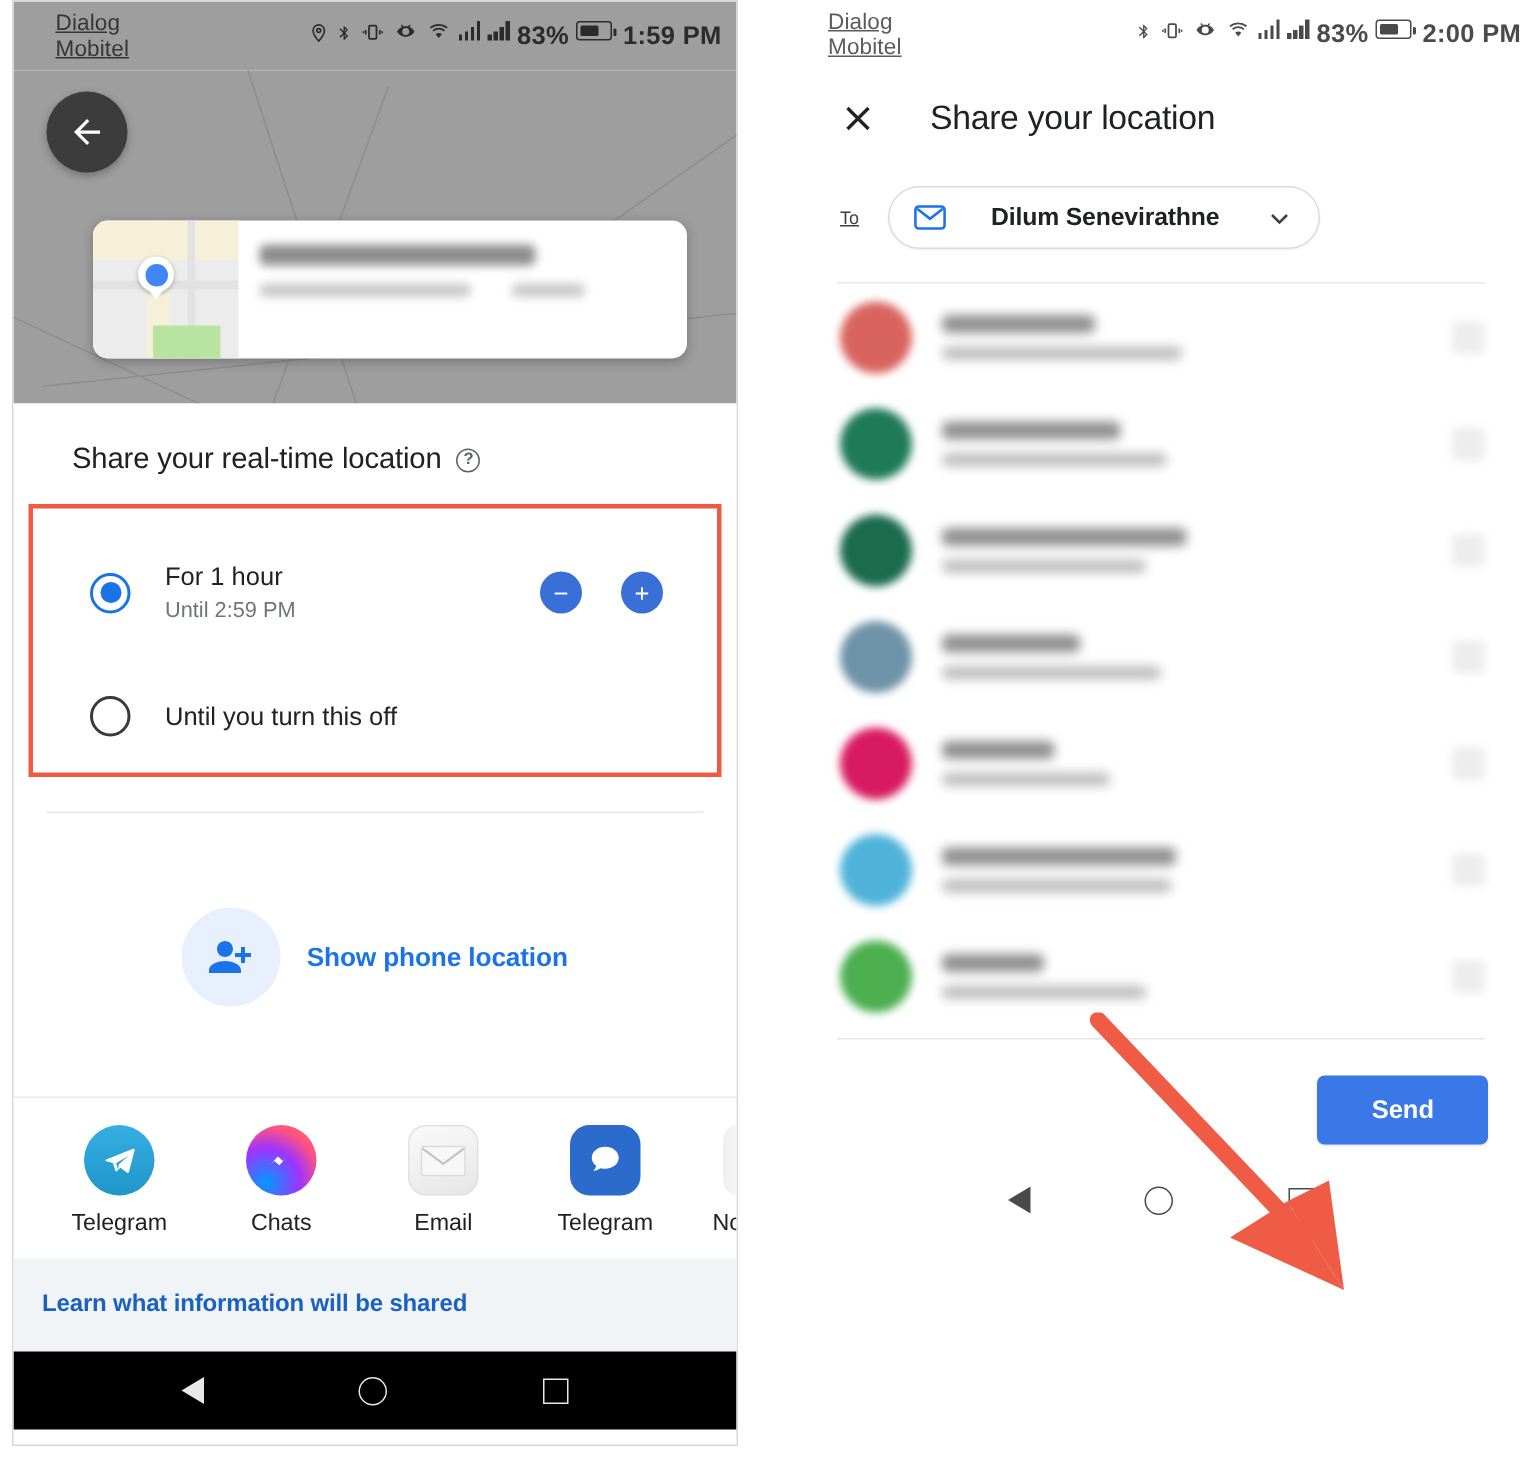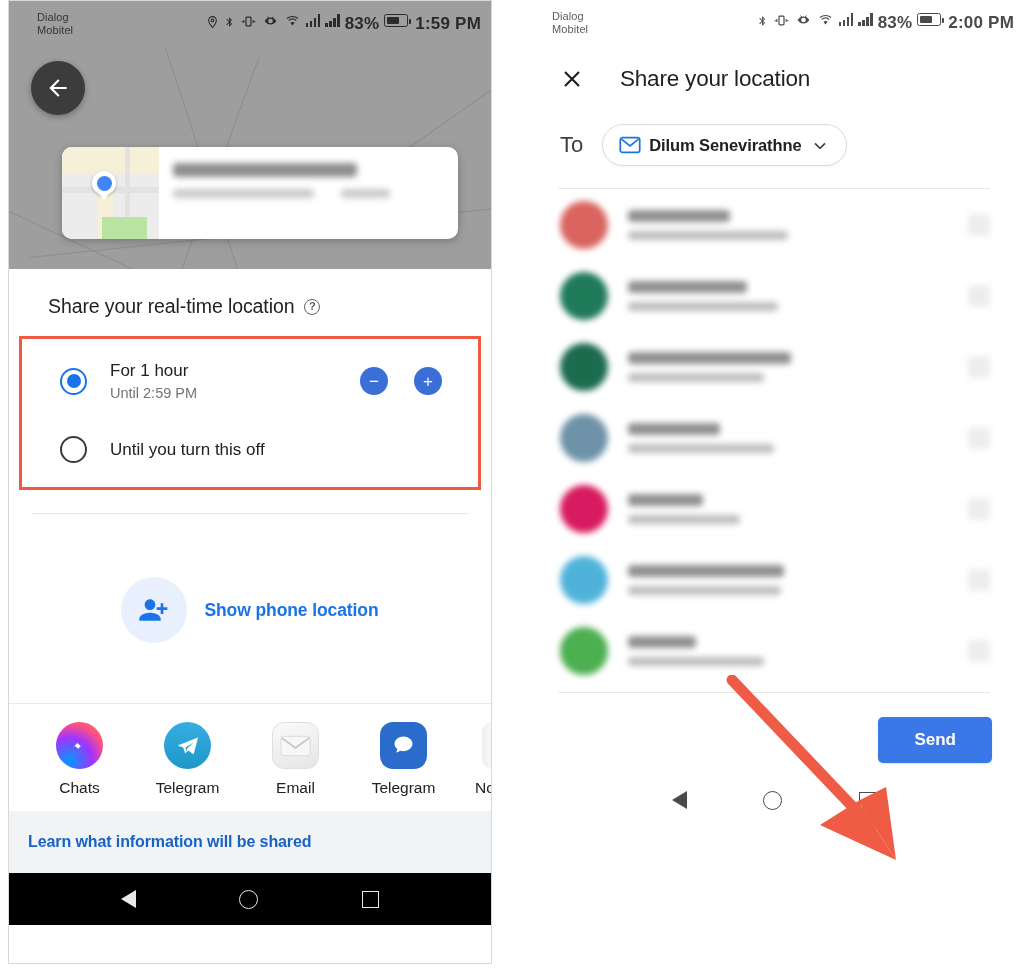--- a/index.html
+++ b/index.html
@@ -25,21 +25,21 @@
   .statusbar {
     position: relative;
     height: 46px;
     display: flex;
     align-items: center;
     padding: 0 10px 0 28px;
     font-size: 11.5px;
   }
   .sb-dark  { background: #9e9e9e; color: #2b2b2b; }
   .sb-light { background: #ffffff; color: #4a4a4a; }
-  .carrier { line-height: 1.15; font-size: 11px; letter-spacing: .1px; opacity: .9; }
+  .carrier { line-height: 1.15; font-size: 15px; letter-spacing: .1px; opacity: .9; text-decoration: underline; }
   .sb-right {
     margin-left: auto;
     display: flex;
     align-items: flex-start;
     gap: 5px;
     font-size: 16.5px;
     letter-spacing: .2px;
     font-weight: bold;
   }
   .sb-ico { display: inline-flex; align-items: center; }
@@ -145,21 +145,21 @@
     font-weight: bold;
   }
 
   .redbox {
     position: relative;
     margin: 0 10px;
     border: 3px solid #f05a40;
     padding: 22px 0 24px 0;
     background: #fff;
   }
-  .radio-row { display: flex; align-items: center; padding: 0 24px 0 38px; }
+  .radio-row { display: flex; align-items: center; padding: 0 24px 0 38px; margin-top: 14px; }
   .radio {
     width: 27px; height: 27px; border-radius: 50%;
     border: 2.4px solid #3a3a3a;
     display: flex; align-items: center; justify-content: center;
     flex: 0 0 27px; cursor: pointer;
   }
   .radio.on { border-color: #1a73e8; }
   .radio.on i { width: 14px; height: 14px; border-radius: 50%; background: #1a73e8; }
   .radio-labels { margin-left: 23px; flex: 1; }
   .rl-main { font-size: 17px; color: #202124; }
@@ -237,23 +237,23 @@
   .nb-rec-d, .nb-rec-l { width: 17px; height: 17px; cursor: pointer; }
   .nb-rec-d { border: 1.8px solid #e8e8e8; }
   .nb-rec-l { border: 1.7px solid #4a4a4a; }
 
   
   .r-header { display: flex; align-items: center; gap: 36px; padding: 20px 0 18px 36px; }
   .r-title { font-size: 22.5px; color: #202124; letter-spacing: -.2px; }
   .close-x { width: 24px; height: 24px; cursor: pointer; }
 
   .to-row { display: flex; align-items: center; gap: 19px; padding: 14px 0 22px 36px; }
-  .to-label { font-size: 22px; color: #3c4043; }
+  .to-label { font-size: 12px; color: #3c4043; text-decoration: underline; }
   .chip {
-    display: flex; align-items: center; gap: 8px;
+    display: flex; align-items: center; gap: 30px;
     height: 42px; padding: 0 16px 0 16px;
     border: 1px solid #dadce0; border-radius: 21px;
     background: #fff; cursor: pointer;
     box-shadow: 0 1px 2px rgba(0,0,0,.05);
   }
   .chip-name { font-size: 16.5px; color: #202124; font-weight: bold; letter-spacing: -.1px; }
 
   .hr-right { margin: 0 34px; height: 1px; background: #e6e6e6; }
 
   .sug-row { display: flex; align-items: center; gap: 21px; padding: 22px 0 16px 36px; }
@@ -436,34 +436,34 @@
             <path fill="#1a73e8" d="M19 7h-2v3h-3v2h3v3h2v-3h3v-2h-3z"></path>
           </svg>
         </div>
         <span class="contacts-label">Show phone location</span>
       </div>
 
       <div class="divider"></div>
 
       <div class="apps-row">
         <div class="app">
+          <div class="app-icon ic-telegram">
+            <svg width="26" height="26" viewBox="0 0 24 24">
+                <path fill="#fff" d="M20 4.5 3.6 11c-.8.3-.8.9 0 1.1l4 1.2 1.5 4.6c.2.6.6.7 1 .3l2.2-2 4 3c.6.4 1 .2 1.2-.5L21 5.4c.2-.8-.3-1.2-1-.9zM9.6 13.4l7.6-4.7-6 5.5-.3 3z"></path>
+              </svg>
+          </div>
+          <div class="app-name">Telegram</div>
+        </div>
+        <div class="app">
           <div class="app-icon ic-chats">
             <svg width="27" height="27" viewBox="0 0 24 24">
                 <path fill="#fff" d="M5.5 14.6 10 9.8l3 2.6 3.4-3.6-5.5 6.1-3-2.5z"></path>
               </svg>
           </div>
           <div class="app-name">Chats</div>
-        </div>
-        <div class="app">
-          <div class="app-icon ic-telegram">
-            <svg width="26" height="26" viewBox="0 0 24 24">
-                <path fill="#fff" d="M20 4.5 3.6 11c-.8.3-.8.9 0 1.1l4 1.2 1.5 4.6c.2.6.6.7 1 .3l2.2-2 4 3c.6.4 1 .2 1.2-.5L21 5.4c.2-.8-.3-1.2-1-.9zM9.6 13.4l7.6-4.7-6 5.5-.3 3z"></path>
-              </svg>
-          </div>
-          <div class="app-name">Telegram</div>
         </div>
         <div class="app">
           <div class="app-icon ic-email">
             <svg width="31" height="24" viewBox="0 0 32 24">
                 <rect x="1" y="2" width="30" height="20" rx="2" fill="#f7f7f7" stroke="#dadada"></rect>
                 <path d="M1.8 3.5 16 14 30.2 3.5" fill="none" stroke="#c4c4c4" stroke-width="1.6"></path>
               </svg>
           </div>
           <div class="app-name">Email</div>
         </div>

